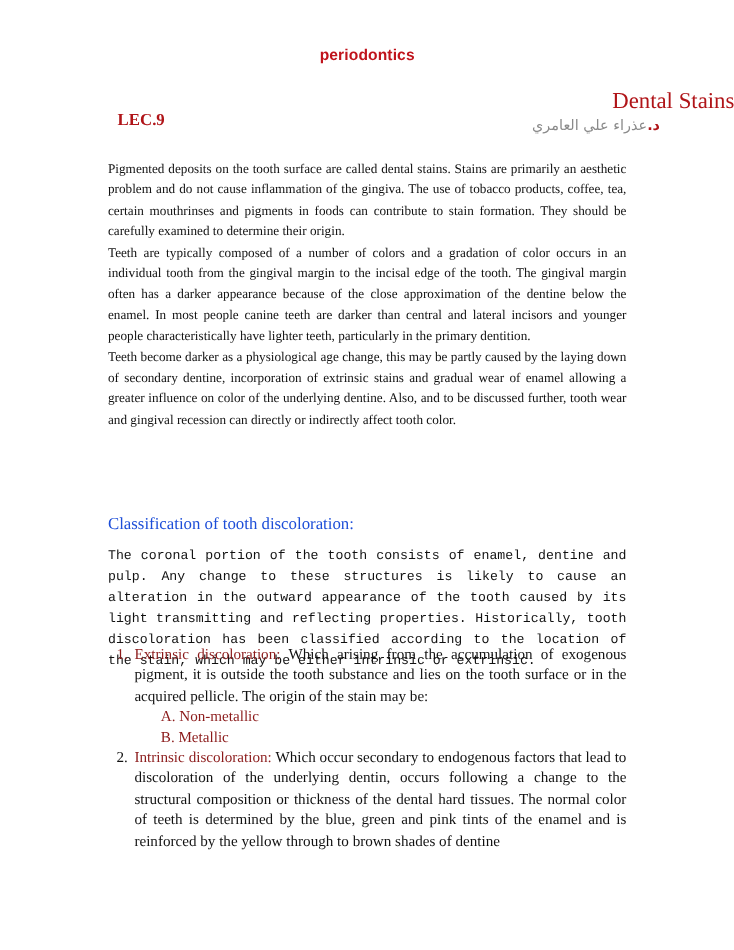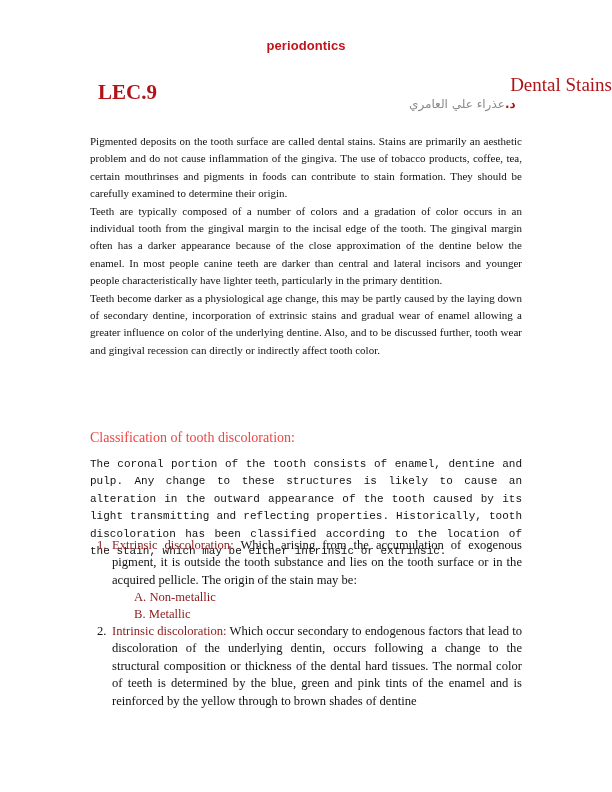--- a/index.html
+++ b/index.html
@@ -8,38 +8,38 @@
     .header-tag {
       position: absolute; top: 38px; left: 0; width: 612px; text-align: center;
       font-family: "Liberation Sans", sans-serif; font-weight: bold; font-size: 13px;
       color: #c0141c; letter-spacing: 0.1px;
     }
     .title {
       position: absolute; top: 74px; left: 0; width: 612px; text-align: right;
       font-family: "Liberation Serif", serif; font-size: 19px; color: #b01418;
     }
     .lec {
-      position: absolute; top: 80px; left: 98px;
-      font-family: "Liberation Serif", serif; font-weight: bold; font-size: 21px; color: #b01418;
+      position: absolute; top: 93px; left: 98px;
+      font-family: "Liberation Serif", serif; font-weight: bold; font-size: 14px; color: #b01418;
     }
     .author {
-      position: absolute; top: 97px; left: 409px; width: 120px; text-align: left;
+      position: absolute; top: 97px; left: 430px; width: 120px; text-align: right;
       font-family: "DejaVu Sans", sans-serif; font-size: 12px; color: #8a8a8a; direction: rtl;
     }
     .author .prefix { color: #b01418; font-weight: bold; }
     .body {
       position: absolute; left: 90px; width: 432px;
       font-family: "Liberation Serif", serif; font-size: 11px; line-height: 17.4px; color: #111;
       text-align: justify;
     }
     .body p { margin: 0; }
     .p1 { top: 133px; }
     .heading {
       position: absolute; top: 430px; left: 90px;
-      font-family: "Liberation Serif", serif; font-size: 14px; color: #ef4444;
+      font-family: "Liberation Serif", serif; font-size: 14px; color: #1d4ed8;
     }
     .p3 { top: 456px; font-family: Liberation Mono, monospace; }
     .list { position: absolute; left: 90px; width: 432px; font-family: "Liberation Serif", serif;
       font-size: 12.6px; line-height: 17.4px; color: #111; }
     .item { position: relative; padding-left: 22px; text-align: justify; }
     .item .num { position: absolute; left: 7px; top: 0; color: #8b1a1a; }
     .red { color: #8b1a1a; }
     .sub { color: #8b1a1a; }
     .list1 { top: 537px; }
     .subs { position: absolute; top: 589px; left: 90px; font-family: "Liberation Serif", serif;

